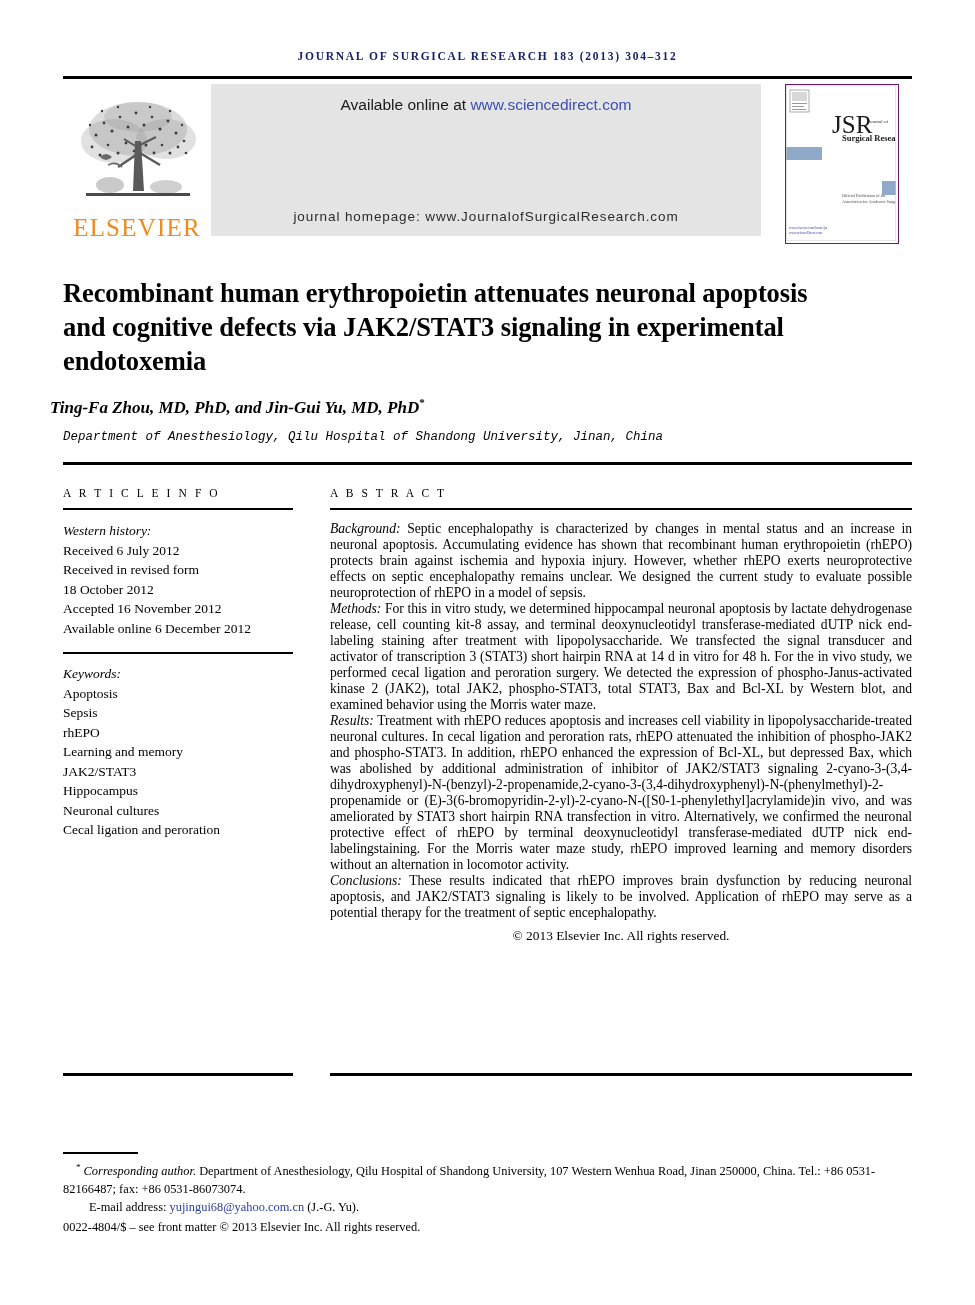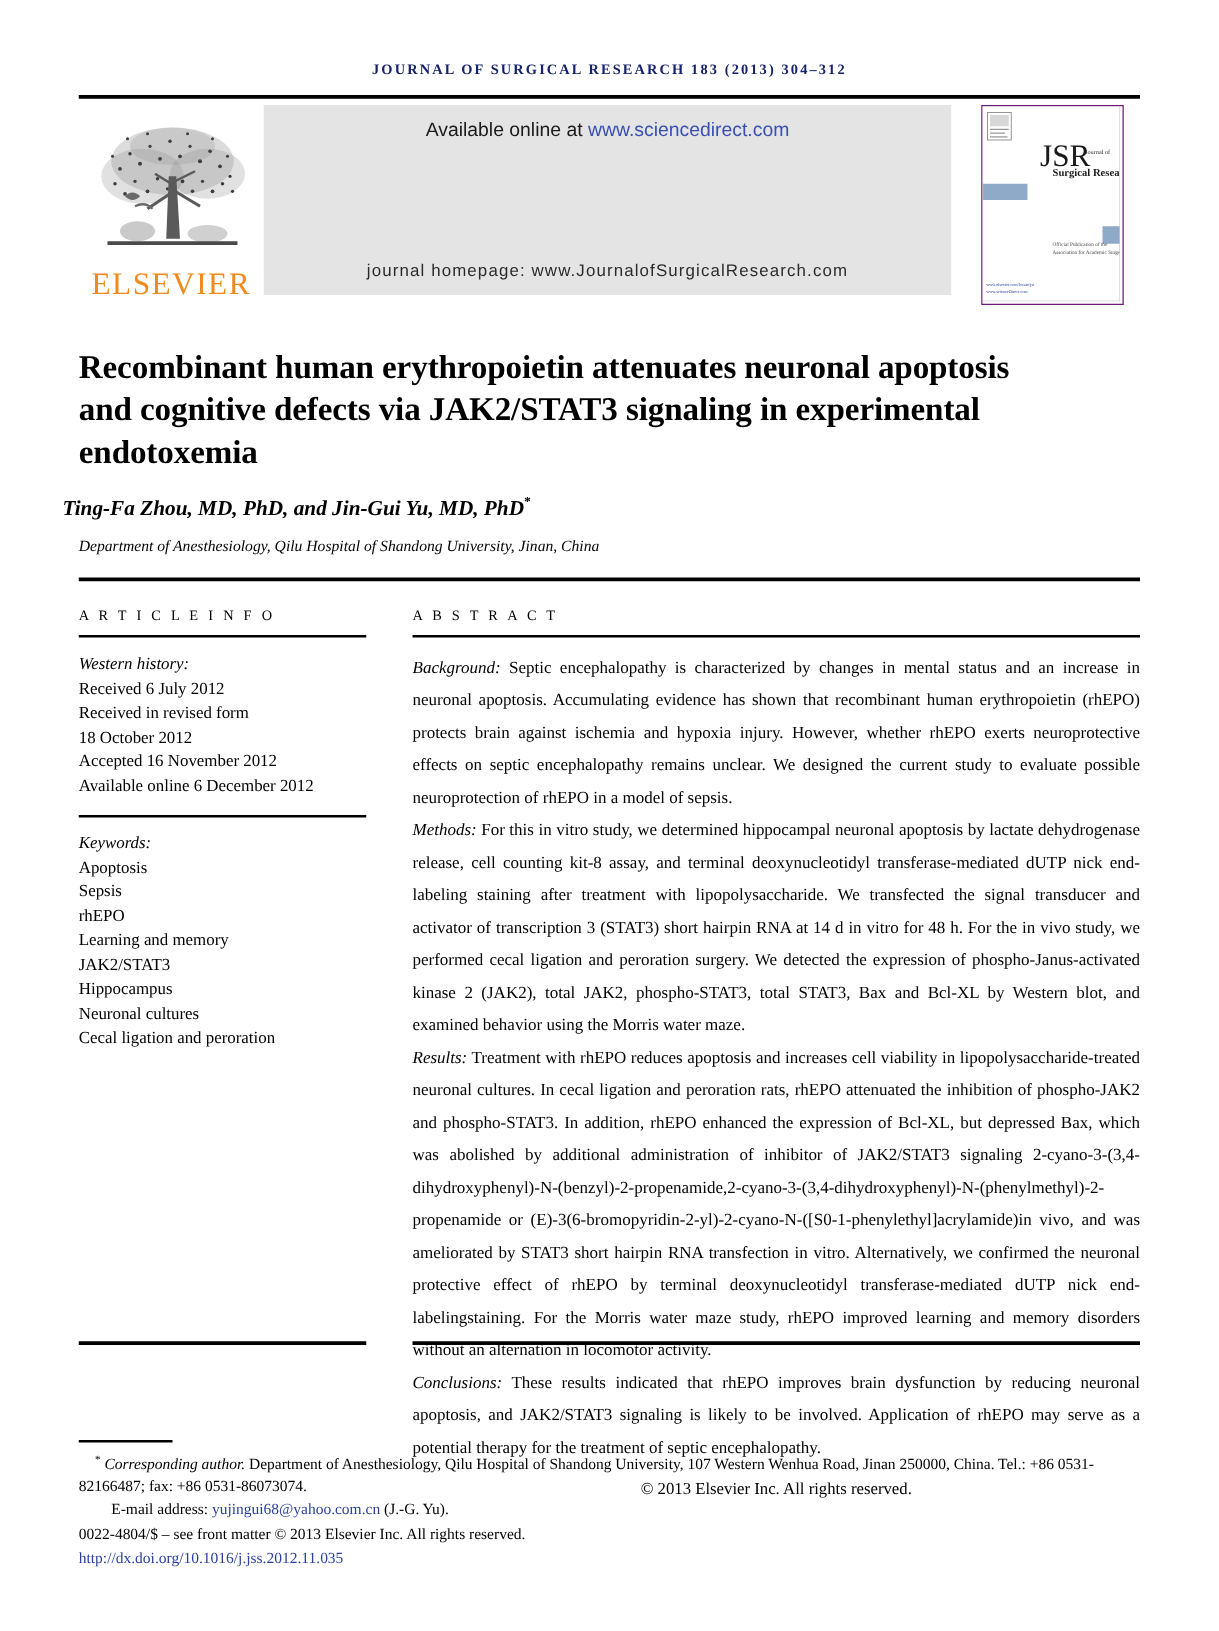--- a/index.html
+++ b/index.html
@@ -77,21 +77,21 @@
     color:#000;letter-spacing:-0.1px;
   }
   .authors{
     position:absolute;left:50px;top:396px;width:800px;
     font-family:"Liberation Serif",serif;
     font-style:italic;font-weight:bold;font-size:17px;
   }
   .authors .star{font-style:normal;vertical-align:super;font-size:11px;}
   .affil{
     position:absolute;left:63px;top:430px;width:800px;
-    font-family:Liberation Serif, serif;
+    font-family:Liberation Mono, monospace;
     font-style:italic;font-size:12.5px;
   }
 
   
   .rule-mid{
     position:absolute;left:63px;top:462px;width:849px;height:2.5px;background:#000;
   }
 
   
   .col-left{position:absolute;left:63px;top:487px;width:230px;}
@@ -121,21 +121,21 @@
   }
   .kw .lbl{font-style:italic;}
   .left-bottom-rule{
     position:absolute;left:63px;top:1073px;width:230px;height:2.5px;background:#000;
   }
 
   
   .abs-body{
     margin-top:11px;
     font-family:"Liberation Serif",serif;
-    font-size:13.6px;line-height:26px;
+    font-size:13.6px;line-height:16px;
     text-align:justify;
     -webkit-hyphens:none;hyphens:none;
   }
   .abs-body p{margin:0;}
   .abs-body .hd{font-style:italic;}
   .copyright{
     margin-top:7px;
     text-align:center;
     font-family:"Liberation Serif",serif;
     font-size:13.4px;
@@ -306,16 +306,15 @@
       <div class="copyright">© 2013 Elsevier Inc. All rights reserved.</div>
     </div>
   </div>
   <div class="right-bottom-rule"></div>
 
   <div class="foot-rule"></div>
   <div class="footnotes">
     <div class="corr"><span class="star">*</span> <span class="ital">Corresponding author.</span><span> Department of Anesthesiology, Qilu Hospital of Shandong University, 107 Western Wenhua Road, Jinan 250000, China. Tel.: +86 0531-82166487; fax: +86 0531-86073074.</span></div>
     <div class="email"><span>E-mail address: </span><span class="ad">yujingui68@yahoo.com.cn</span><span> (J.-G. Yu).</span></div>
     <div class="fm">0022-4804/$ – see front matter © 2013 Elsevier Inc. All rights reserved.</div>
-    <div class="doi">http://dx.doi.org/10.1016/j.jss.2012.11.035</div>
   </div>
 
 </div>
 
 </body></html>

